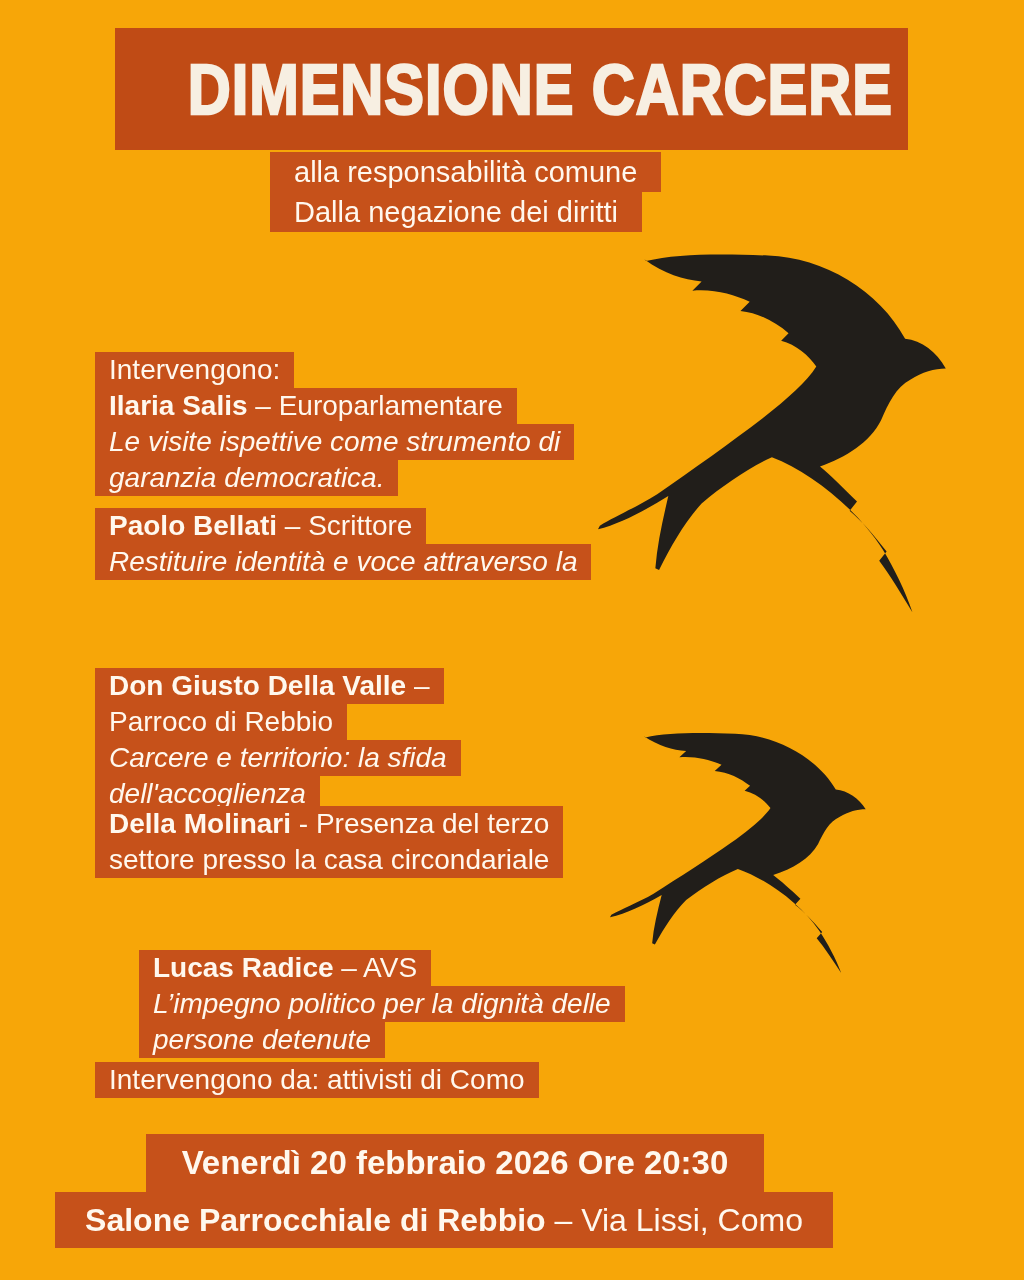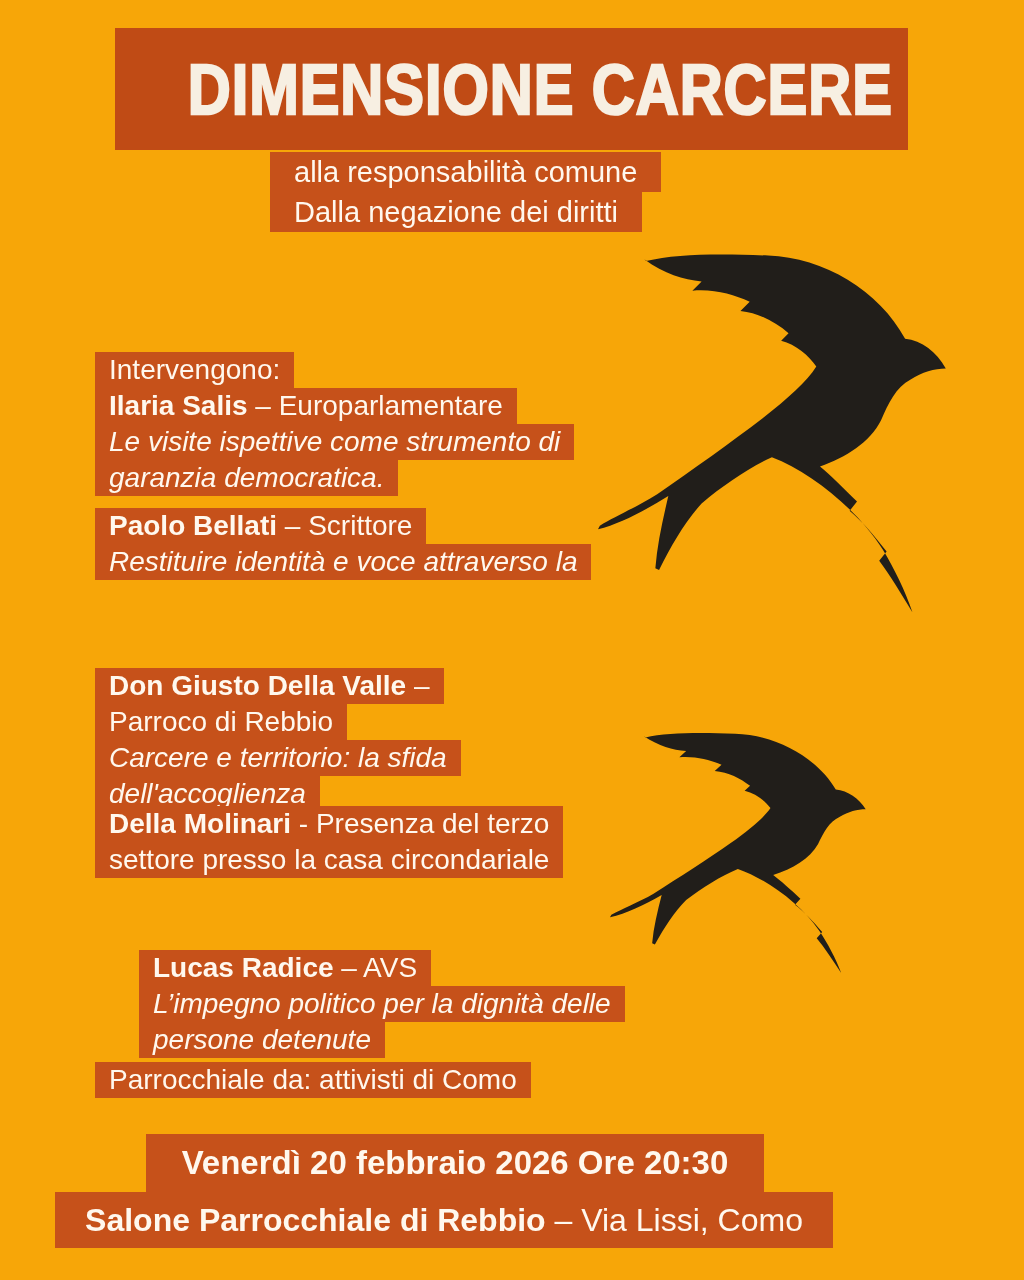--- a/index.html
+++ b/index.html
@@ -135,21 +135,21 @@
     <div class="line"><span class="hl">settore presso la casa circondariale</span></div>
   </section>
 
   <section class="block b-lucas">
     <div class="line"><span class="hl"><b>Lucas Radice</b><span> – AVS</span></span></div>
     <div class="line"><span class="hl it">L’impegno politico per la dignità delle</span></div>
     <div class="line"><span class="hl it">persone detenute</span></div>
   </section>
 
   <section class="block b-organizer">
-    <div class="line"><span class="hl">Parrocchiale da: attivisti di Como</span></div>
+    <div class="line"><span class="hl">Intervengono da: attivisti di Como</span></div>
   </section>
 
   <footer>
     <div class="footer-date">
       <span class="hl"><b>Venerdì 20 febbraio 2026 Ore 20:30</b></span>
     </div>
     <div class="footer-venue">
       <span class="hl"><b>Salone Parrocchiale di Rebbio</b><span> – Via Lissi, Como</span></span>
     </div>
   </footer>

